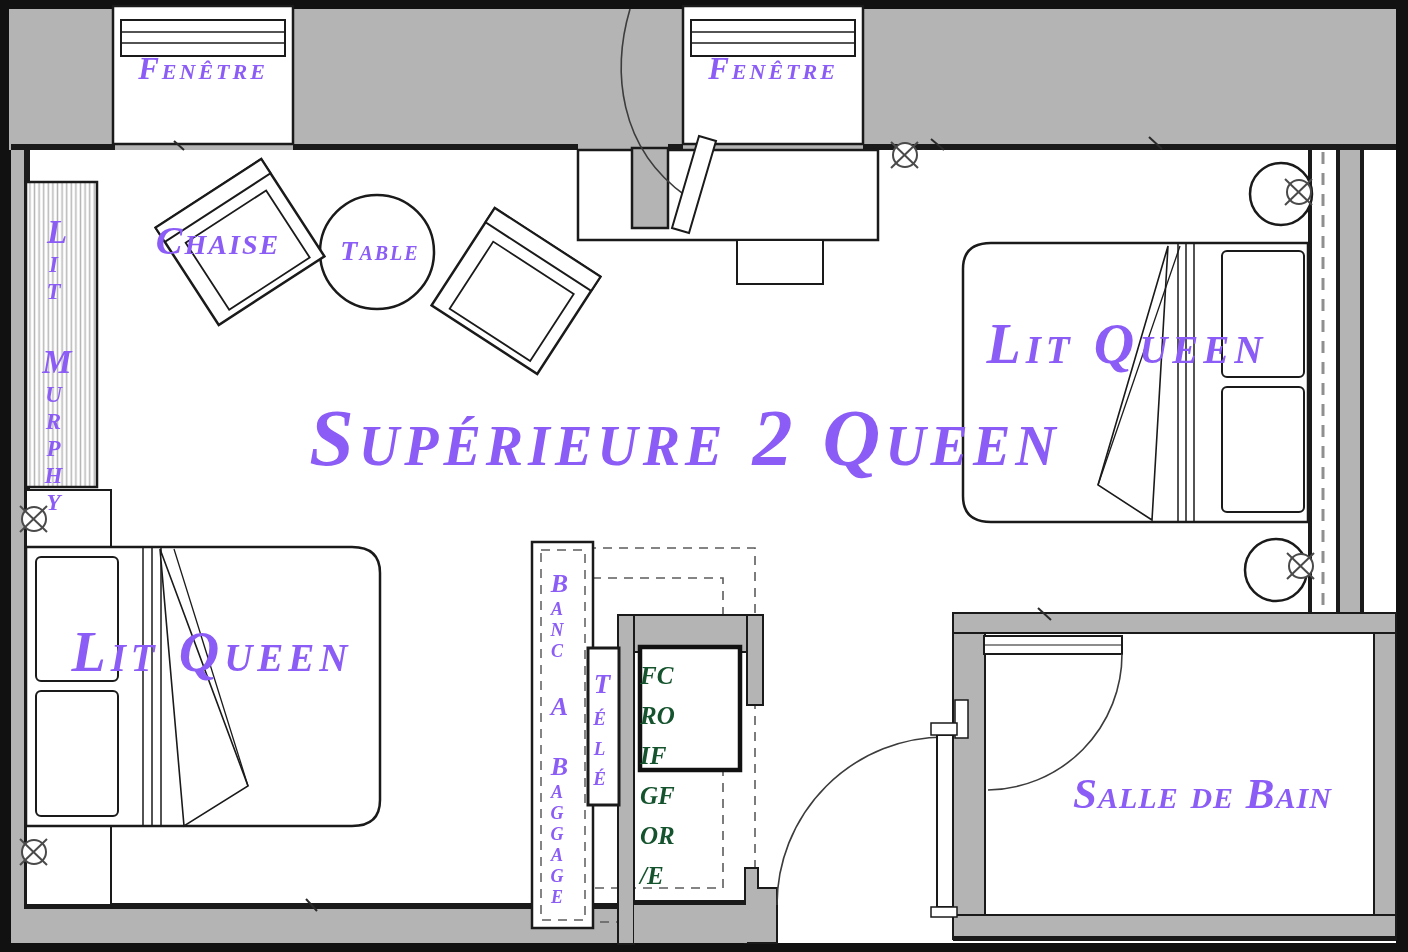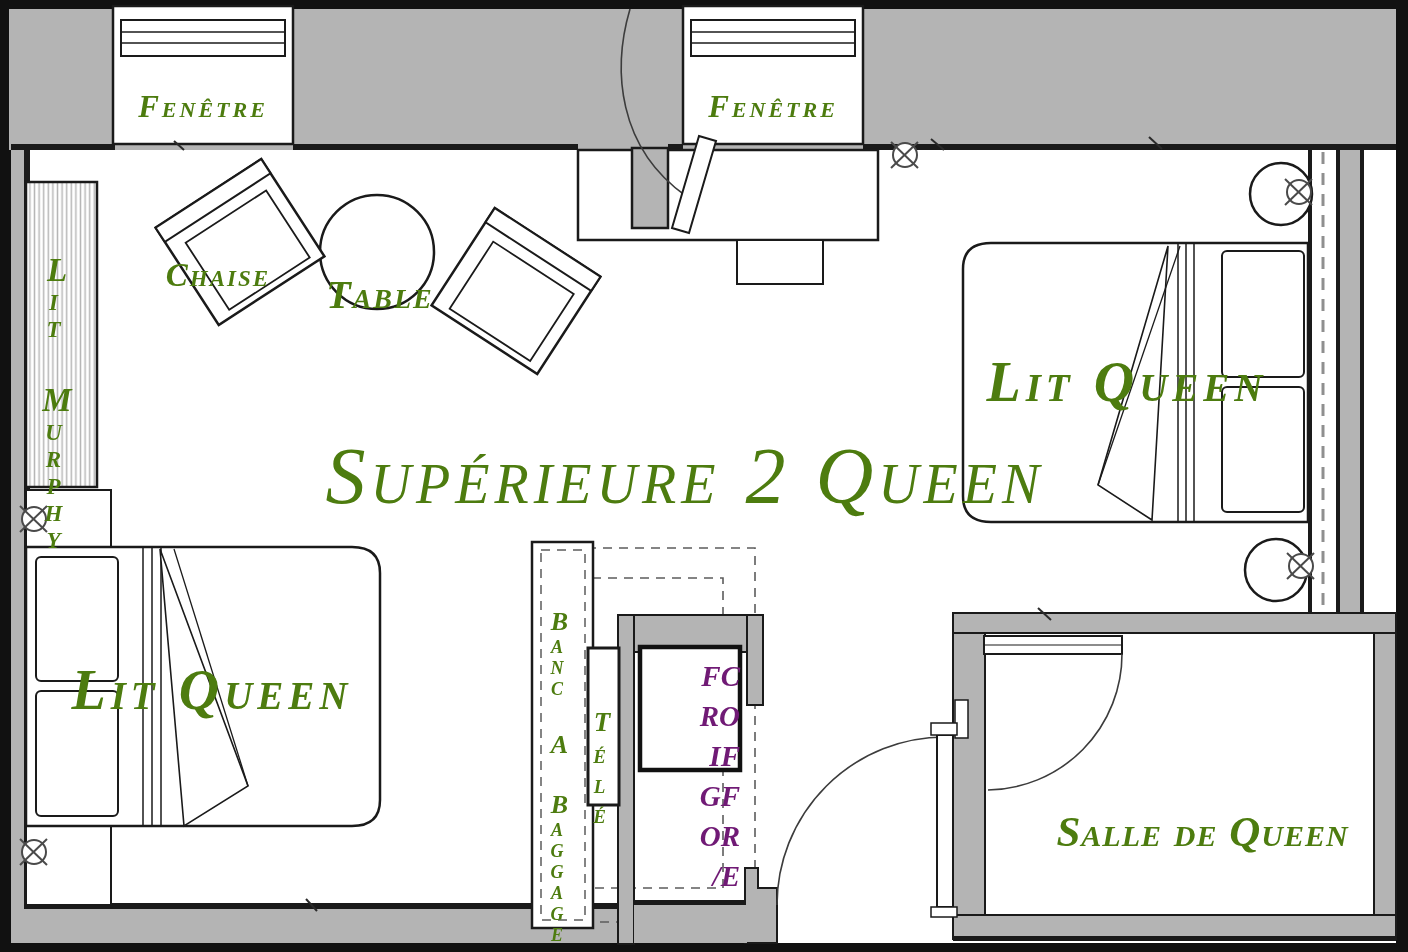--- a/index.html
+++ b/index.html
@@ -7,41 +7,40 @@
     position:relative;width:1408px;height:952px;overflow:hidden;
     background:#ffffff;
     font-family:"Liberation Serif", serif;
   }
   #plan-svg{position:absolute;left:0;top:0;}
   .label{
     position:absolute;
     font-style:italic;
     font-variant:small-caps;
     font-weight:600;
-    color:#4d7c0f;
+    color:#8b5cf6;
     text-align:center;
     white-space:nowrap;
     line-height:1;
     pointer-events:none;
-    margin-top:38px;
   }
   .vtext{
     writing-mode:vertical-rl;
     text-orientation:upright;
     white-space:pre;
   }
   .title{
     font-size:80px;
     letter-spacing:5px;
-    font-weight:400;
+    font-weight:700;
   }
   .room-label-lg{font-size:56px;letter-spacing:5px;}
   .fridge-lines div{
-    font-size:29px;font-style:italic;font-weight:700;
-    line-height:40px;text-align:right;color:#701a75;
+    font-size:25px;font-style:italic;font-weight:700;
+    line-height:40px;text-align:left;color:#14532d;
   }
 </style>
 </head>
 <body>
 
 <div id="stage">
 
 <svg id="plan-svg" width="1408" height="952" viewBox="0 0 1408 952">
   <defs>
     <pattern id="hatch" width="4.6" height="8" patternUnits="userSpaceOnUse">
@@ -224,38 +223,38 @@
   </g>
 </svg>
 
 <div class="label title" style="left:180px;top:398px;width:1010px;">Supérieure 2 Queen</div>
 
 <div class="label" style="left:113px;top:53px;width:180px;font-size:31px;letter-spacing:3px;">Fenêtre</div>
 
 <div class="label" style="left:683px;top:53px;width:180px;font-size:31px;letter-spacing:3px;">Fenêtre</div>
 
 
-<div class="label" style="left:118px;top:221px;width:200px;font-size:33px;letter-spacing:2px;">Chaise</div>
-
-<div class="label" style="left:290px;top:237px;width:180px;font-size:40px;letter-spacing:2px;">Table</div>
+<div class="label" style="left:118px;top:221px;width:200px;font-size:40px;letter-spacing:2px;">Chaise</div>
+
+<div class="label" style="left:290px;top:237px;width:180px;font-size:28px;letter-spacing:2px;">Table</div>
 
 <div class="label vtext" style="left:40px;top:190px;height:350px;font-size:33px;letter-spacing:2px;">Lit Murphy</div>
 
 <div class="label room-label-lg" style="left:957px;top:316px;width:340px;">Lit Queen</div>
 
 <div class="label room-label-lg" style="left:42px;top:624px;width:340px;">Lit Queen</div>
 
 <div class="label vtext" style="left:546px;top:548px;height:380px;font-size:26px;font-weight:700;letter-spacing:1px;">Banc A Baggage</div>
 
 <div class="label vtext" style="left:588px;top:658px;height:150px;font-size:27px;font-weight:700;letter-spacing:9px;">Télé</div>
 
 <div class="fridge-lines" style="position:absolute;left:640px;top:656px;width:100px;font-family:'Liberation Serif',serif;">
   <div>FC</div>
   <div>RO</div>
   <div>IF</div>
   <div>GF</div>
   <div>OR</div>
   <div>/E</div>
 </div>
 
-<div class="label" style="left:1020px;top:772px;width:365px;font-size:43px;letter-spacing:1px;">Salle de Queen</div>
+<div class="label" style="left:1020px;top:772px;width:365px;font-size:43px;letter-spacing:1px;">Salle de Bain</div>
 
 </div>
 
 </body></html>

